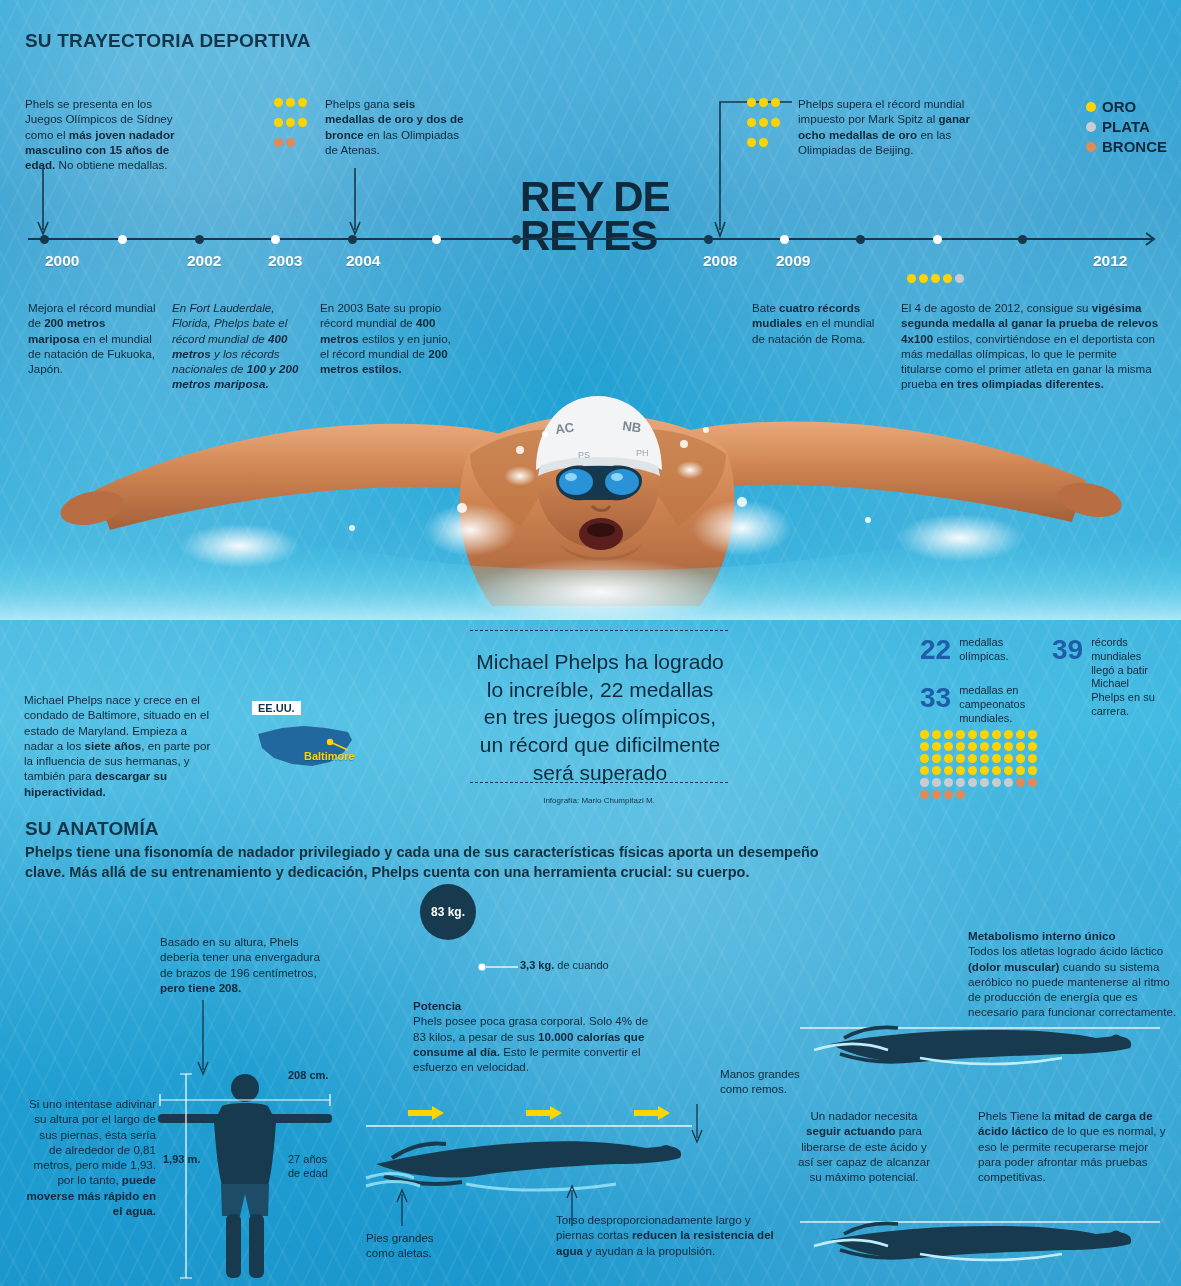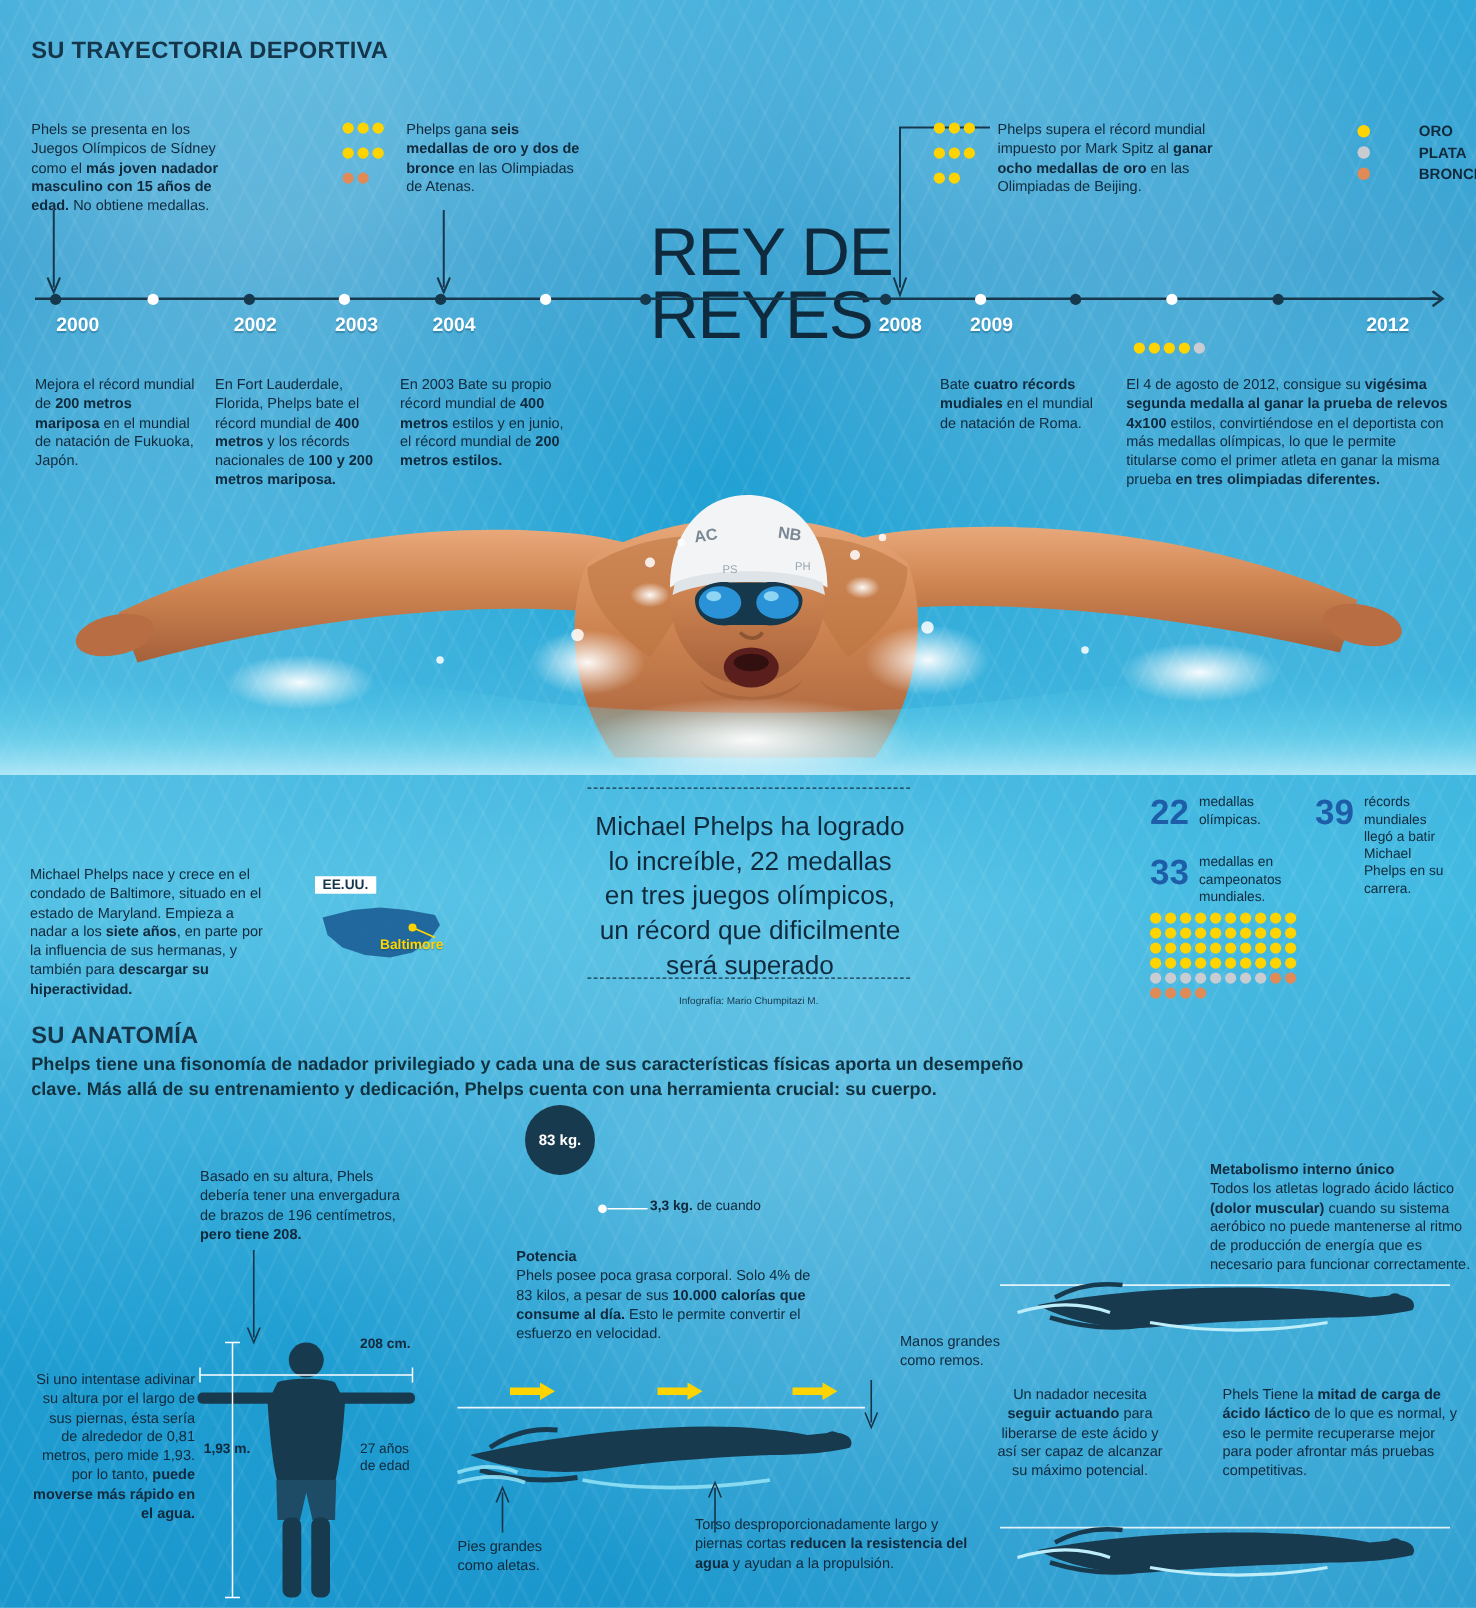--- a/index.html
+++ b/index.html
@@ -52,35 +52,35 @@
   .bronze { background:#e08a57; }
   
   #timeline-line { height:2px; background:#16384c; }
   .tl-node {
     position:absolute; width:9px; height:9px; border-radius:50%;
     background:#16384c; top:-3.5px;
   }
   .tl-node.white-node { background:#ffffff; }
   
   #hero-title {
-    font-size:54px; line-height:.92; font-weight:normal; color:#0f2a3c;
+    font-size:42px; line-height:.92; font-weight:bold; color:#0f2a3c;
     letter-spacing:-1px;
   }
   
   #quote {
     font-size:21px; line-height:1.32; color:#0f2a3c; text-align:center;
   }
   .dashline { border-top:1.5px dashed #15354a; }
   .credit { font-size:8px; color:#15354a; text-align:center; }
   
   .stat-num { font-size:28px; font-weight:bold; color:#1e5ea8; line-height:1; }
   .stat-lbl { font-size:11px; line-height:1.25; color:#10293c; }
   .legend-row { display:flex; align-items:center; margin-bottom:3px; }
   .legend-row .dot { width:10px; height:10px; margin:0 6px 0 0; }
-  .legend-lbl { font-size:12px; font-weight:bold; color:#10293c;margin-left:33px; }
+  .legend-lbl { font-size:15px; font-weight:bold; color:#10293c; }
   
   #anatomy-lead { font-size:14.5px; line-height:1.4; font-weight:bold; color:#12313f; }
   .weight-circle {
     width:56px; height:56px; border-radius:50%; background:#183a4e;
     color:#fff; font-size:12px; font-weight:bold;
     display:flex; align-items:center; justify-content:center;
   }
   .tiny-label { font-size:11px; color:#10293c; line-height:1.3; }
   svg { display:block; overflow:visible; }
   
@@ -269,21 +269,21 @@
       <span class="dot gold"></span>
   </div>
   <div class="txt" style="width:180px;">
     <span>Phelps supera el récord mundial impuesto por Mark Spitz al </span><b>ganar ocho medallas de oro</b><span> en las Olimpiadas de Beijing.</span>
   </div>
 </div>
 
 <div class="abs txt" style="left:28px; top:300px; width:130px;">
   <span>Mejora el récord mundial de </span><b>200 metros mariposa</b><span> en el mundial de natación de Fukuoka, Japón.</span>
 </div>
-<div class="abs txt" style="left:172px; top:300px; width:136px;">
+<div class="abs txt" style="left:172px; top:300px; width:136px;font-style:italic;">
   <span>En Fort Lauderdale, Florida, Phelps bate el récord mundial de </span><b>400 metros</b><span> y los récords nacionales de </span><b>100 y 200 metros mariposa.</b>
 </div>
 <div class="abs txt" style="left:320px; top:300px; width:140px;">
   <span>En 2003 Bate su propio récord mundial de </span><b>400 metros</b><span> estilos y en junio, el récord mundial de </span><b>200 metros estilos.</b>
 </div>
 <div class="abs txt" style="left:752px; top:300px; width:130px;">
   <span>Bate </span><b>cuatro récords mudiales</b><span> en el mundial de natación de Roma.</span>
 </div>
 
 <div class="abs dots" style="left:905px; top:272px; width:100px;">

